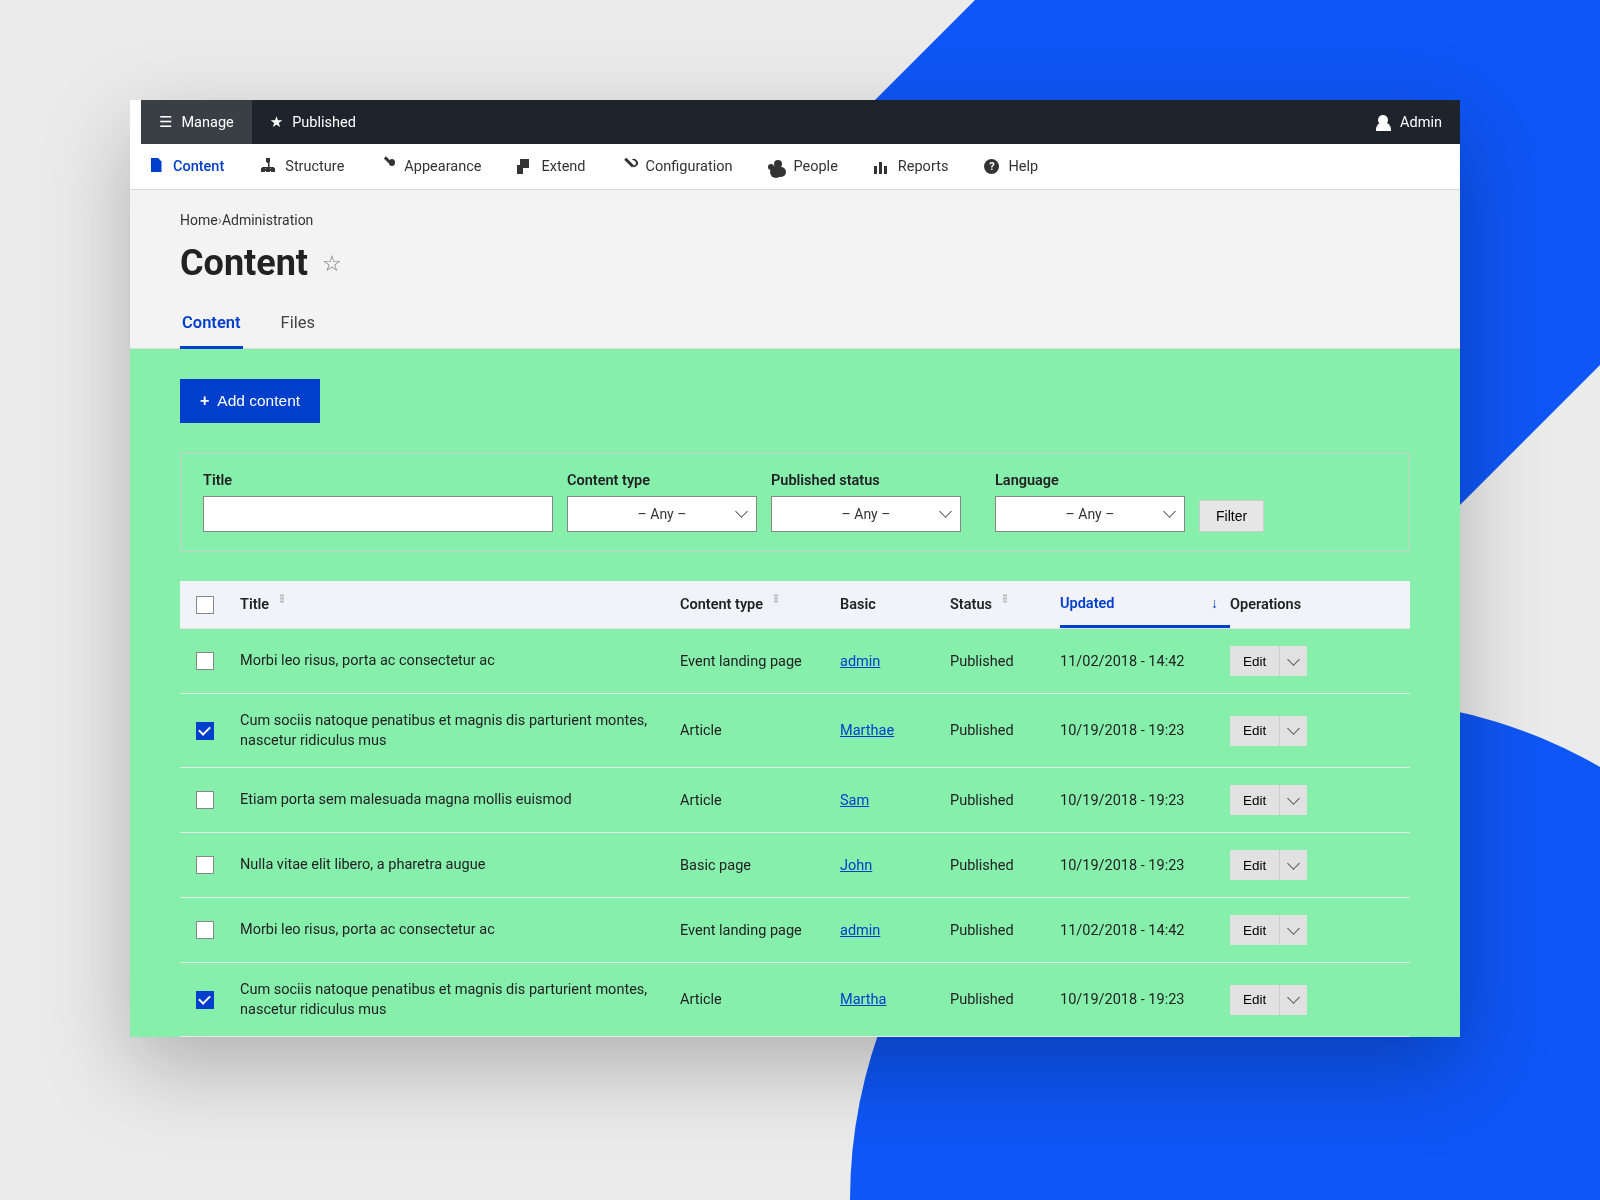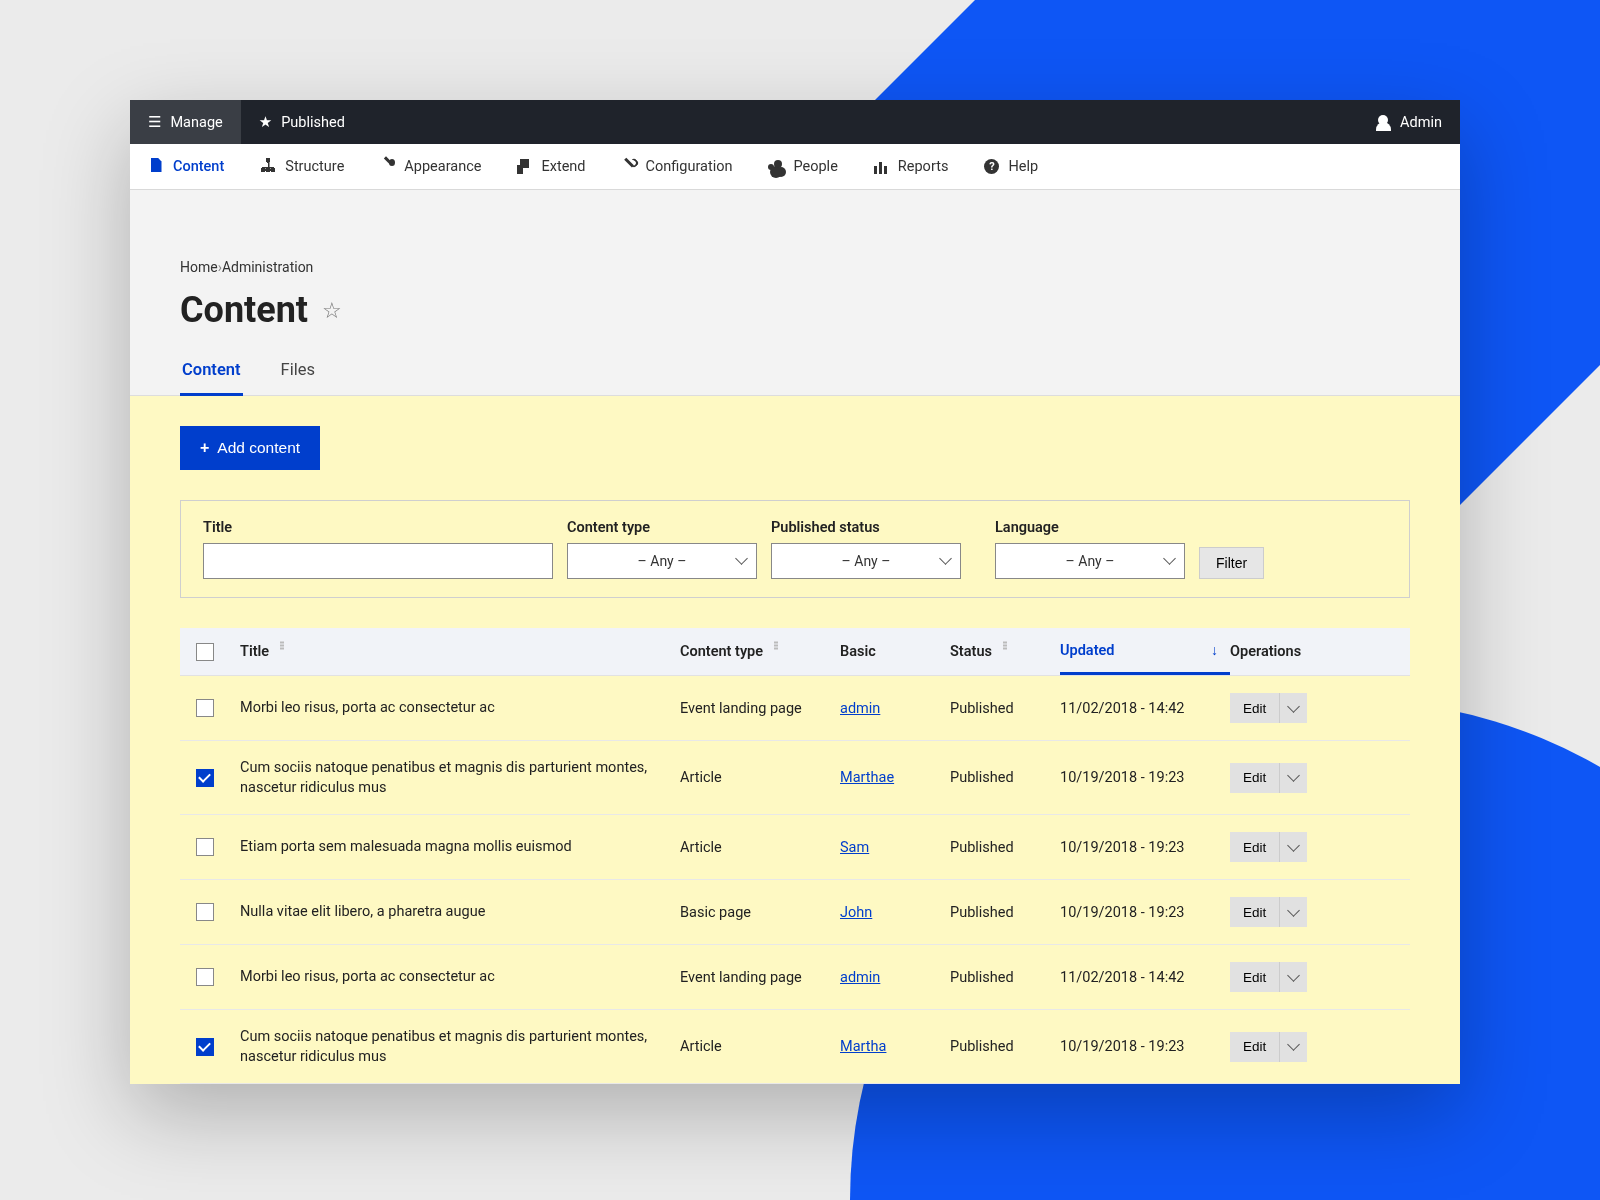--- a/index.html
+++ b/index.html
@@ -39,20 +39,21 @@
     overflow: hidden;
   }
   
   .topbar {
     background: #1f232b;
     height: 44px;
     display: flex;
     align-items: center;
     color: #fff;
     font-size: 14.5px;
+    margin-left: 11px;
   }
   .topbar-item {
     display: flex;
     align-items: center;
     gap: 9px;
     padding: 0 18px;
     height: 100%;
     cursor: pointer;
   }
   .topbar-item.active { background: #3a3e45; }
@@ -119,32 +120,32 @@
   .ticon.people { display:inline-block; width:16px; height:14px; position:relative;}
   .ticon.people::before{ content:""; position:absolute; left:0; top:4px; width:6px; height:6px; background:#333; border-radius:50%;}
   .ticon.people::after{ content:""; position:absolute; left:6px; top:0; width:8px; height:8px; background:#333; border-radius:50%; box-shadow: -2px 8px 0 2px #333, 3px 8px 0 1px #333;}
   .ticon.reports { display:inline-block; width:15px; height:14px; position:relative;}
   .ticon.reports::before{ content:""; position:absolute; left:0; bottom:0; width:3px; height:8px; background:#333; box-shadow: 5px 0 0 0 #333, 10px 0 0 0 #333;}
   .ticon.reports::after{ content:""; position:absolute; left:5px; bottom:0; width:3px; height:12px; background:#333;}
   .ticon.help { display:inline-block; width:15px; height:15px; border-radius:50%; background:#333; color:#fff; text-align:center; font-size:11px; line-height:15px; font-weight:bold;}
   .ticon.help::before{ content:"?";}
   
   .page-body { background: #f3f3f3; padding: 22px 50px 0 50px; }
-  .breadcrumb { font-size: 14px; color:#333; display:flex; align-items:center;margin-top:47px;}
+  .breadcrumb { font-size: 14px; color:#333; display:flex; align-items:center;}
   .breadcrumb a { color:#333; text-decoration:none; cursor:pointer;}
   .breadcrumb .sep::before { content:"›"; color:#888; }
   .page-title-row { display:flex; align-items:center; gap:14px; margin-top:14px; }
   .page-title { font-size: 36px; font-weight: 700; color:#222; }
   .star-outline { font-size:22px; color:#777; cursor:pointer;}
   .star-outline::before { content:"☆"; }
   .sec-tabs { display:flex; gap:36px; margin-top:28px; border-bottom:1px solid #ddd; margin-left:-50px; margin-right:-50px; padding: 0 50px;}
   .sec-tab { padding: 0 2px 14px 2px; font-size:16.5px; color:#444; cursor:pointer; position:relative; top:1px;}
   .sec-tab.active { color:#003ecc; font-weight:600; border-bottom:3px solid #003ecc;}
   
-  .content-area { background:#fef9c3; padding: 30px 50px 0 50px; margin: 0 -50px;}
+  .content-area { background:#86efac; padding: 30px 50px 0 50px; margin: 0 -50px;}
   .btn-primary {
     background:#003ecc; color:#fff; border:0; padding: 13px 20px; font-size:15.5px; font-weight:500; cursor:pointer; display:inline-flex; align-items:center; gap:8px;
   }
   .btn-primary .plus::before { content:"+"; font-size:16px; font-weight:600;}
   
   .filter-box { border:1px solid #cfcfcf; margin-top:30px; padding:18px 22px; display:flex; gap:14px; align-items:flex-end;}
   .field { display:flex; flex-direction:column; gap:7px;}
   .field label { font-size:14.5px; font-weight:600; color:#222;}
   .field input[type=text], .field .select {
     border:1px solid #888; height:36px; font-size:14px; padding: 0 10px; background:#fff; color:#333;

